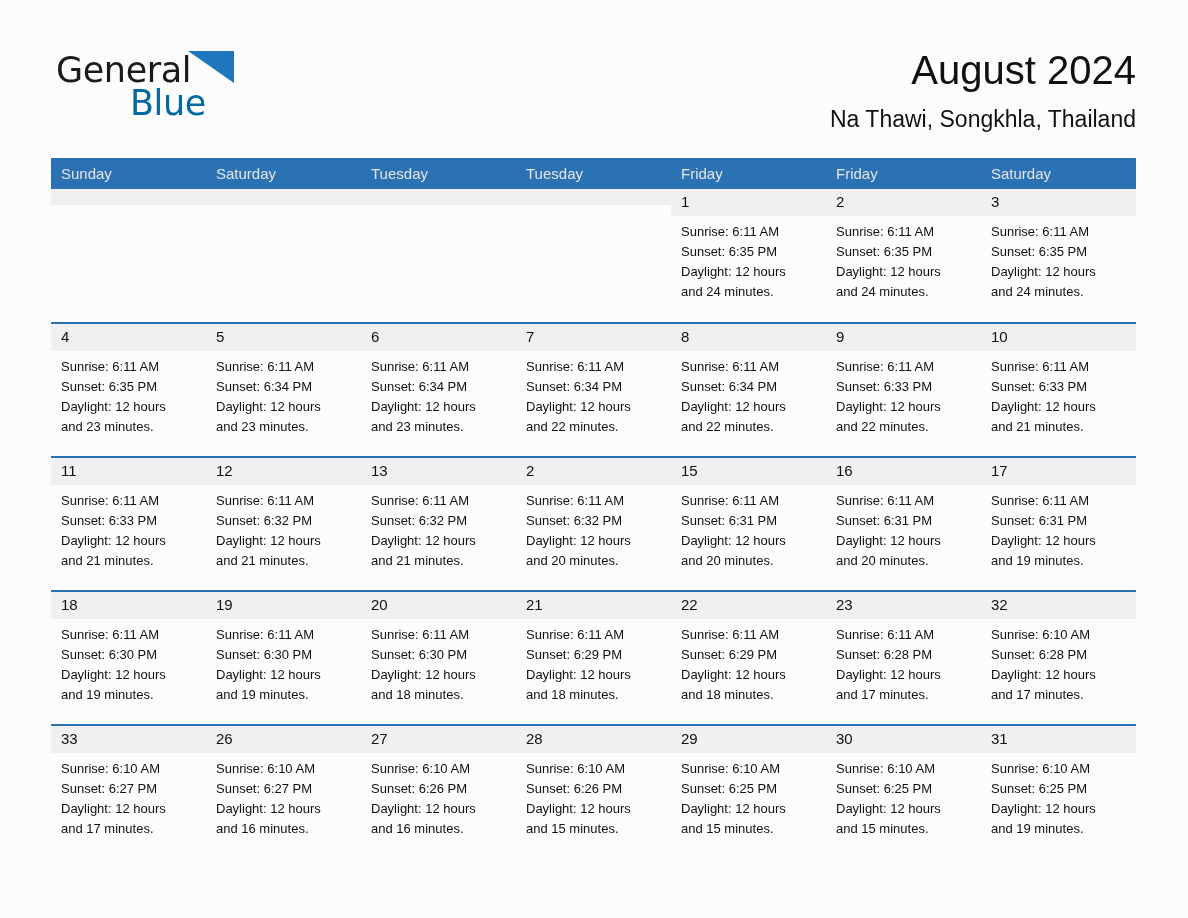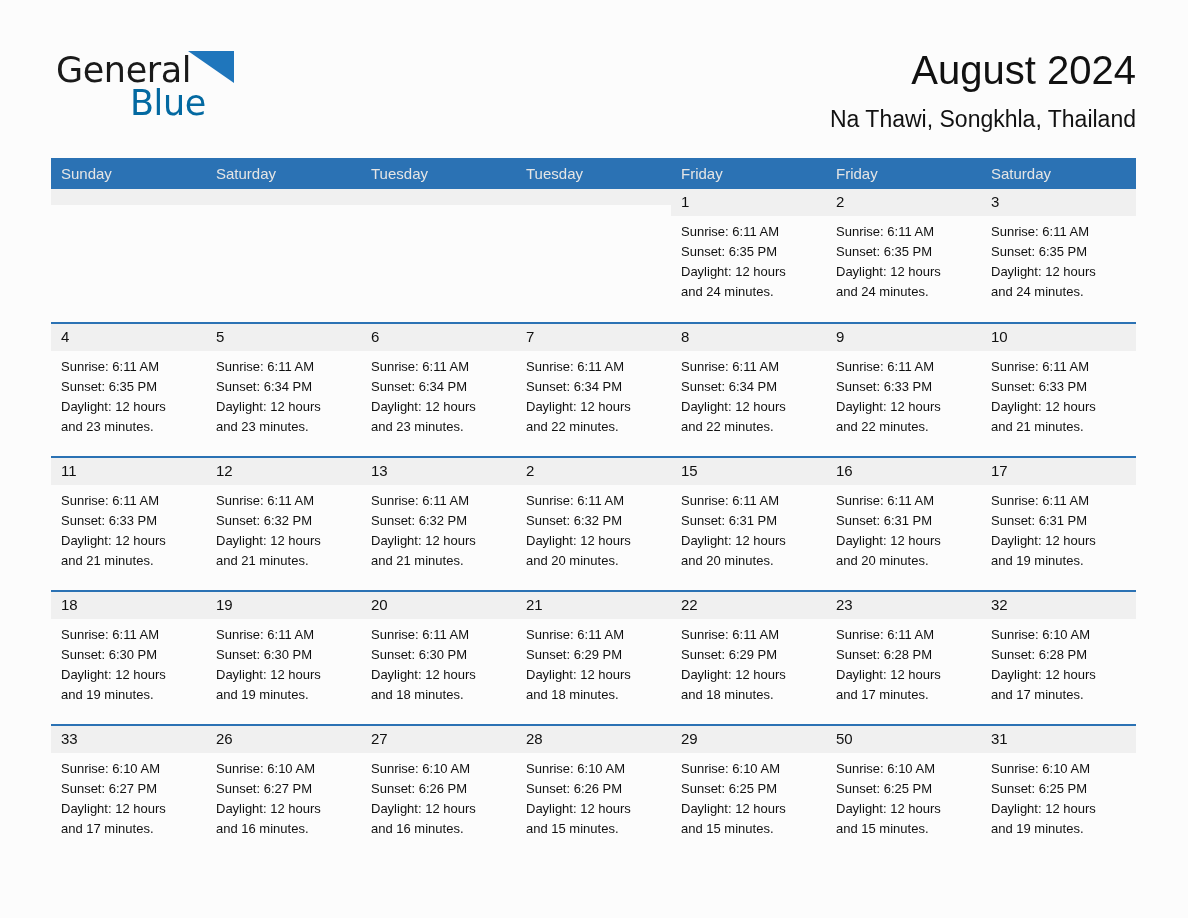--- a/index.html
+++ b/index.html
@@ -450,21 +450,21 @@
           <td>
             <div class="daynum">29</div>
             <div class="info">
               <div>Sunrise: 6:10 AM</div>
               <div>Sunset: 6:25 PM</div>
               <div>Daylight: 12 hours</div>
               <div>and 15 minutes.</div>
             </div>
           </td>
           <td>
-            <div class="daynum">50</div>
+            <div class="daynum">30</div>
             <div class="info">
               <div>Sunrise: 6:10 AM</div>
               <div>Sunset: 6:25 PM</div>
               <div>Daylight: 12 hours</div>
               <div>and 15 minutes.</div>
             </div>
           </td>
           <td>
             <div class="daynum">31</div>
             <div class="info">

